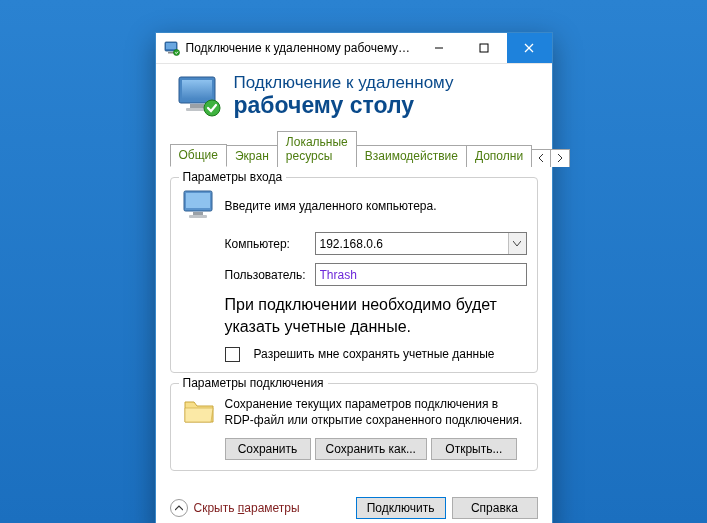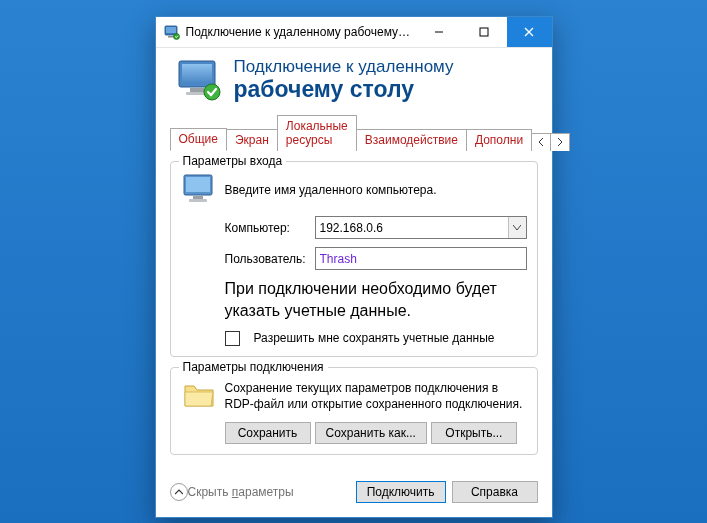--- a/index.html
+++ b/index.html
@@ -12,21 +12,21 @@
   background: #1d74c4;
   overflow: hidden;
 }
 .desktop {
   width: 707px;
   height: 523px;
   background: linear-gradient(180deg, #2a82d1 0%, #1b6fbf 100%);
   display: flex;
   align-items: flex-start;
   justify-content: center;
-  padding-top: 16px;
+  padding-top: 32px;
   box-sizing: border-box;
 }
 .window {
   width: 396px;
   background: #ffffff;
   box-shadow: 0 8px 26px rgba(0,0,0,0.35);
   border: 1px solid #3a88c9;
   position: relative;
 }
 .titlebar {
@@ -101,21 +101,21 @@
   border-bottom: 1px solid #a7a7a7;
   position: relative;
 }
 .tab {
   border: 1px solid #a7a7a7;
   border-bottom: none;
   background: #fff;
   padding: 3px 8px 4px 8px;
   margin-right: -1px;
   font-size: 12px;
-  color: #b91c1c;
+  color: #4d7c0f;
   position: relative;
   top: 1px;
 }
 .tab.active {
   background: #fff;
   z-index: 2;
   border-bottom: 1px solid #fff;
   top: 1px;
 }
 .tab.scroll {
@@ -245,22 +245,23 @@
 
 .footer {
   display: flex;
   align-items: center;
   justify-content: space-between;
   padding: 10px 14px 14px 14px;
 }
 .hide-link {
   display: flex;
   align-items: center;
-  font-size: 12px;
-  color: #737373;
+  gap: 6px;
+  font-size: 12px;
+  color: #7f1d1d;
 }
 .hide-link .chev {
   width: 16px;
   height: 16px;
   border: 1px solid #9c9c9c;
   border-radius: 50%;
   display: flex;
   align-items: center;
   justify-content: center;
   background: #fff;

